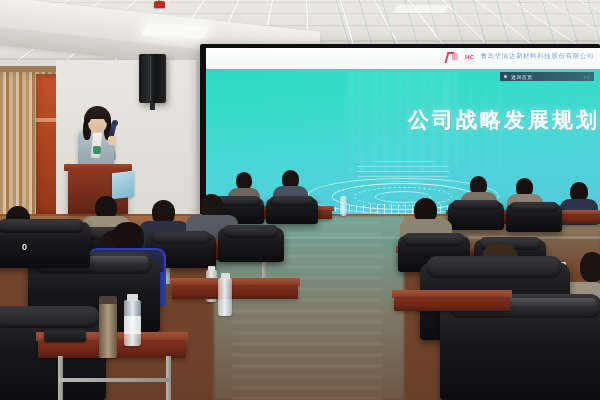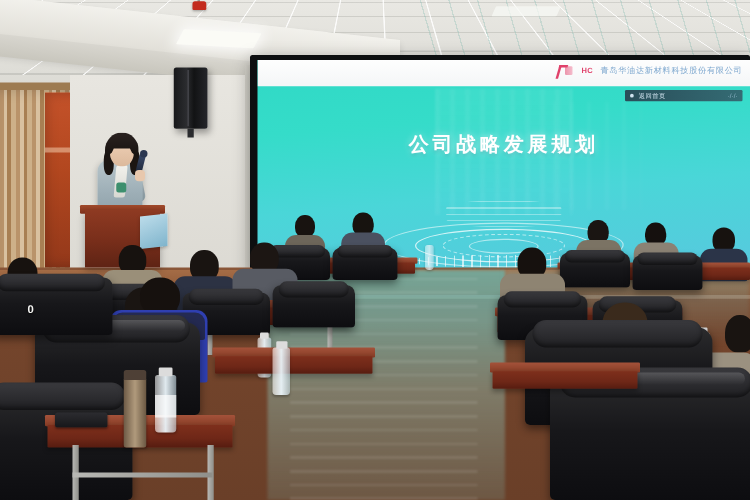--- a/index.html
+++ b/index.html
@@ -80,22 +80,22 @@
   .tb-txt{font-size:5px;color:#cfe3ef;letter-spacing:.4px;filter:blur(.4px);white-space:nowrap;}
   .tb-right{margin-left:auto;font-size:5px;color:#8fb6c9;filter:blur(.5px);}
   .slide-bg-machine{position:absolute;left:36%;top:14%;width:28%;height:60%;
     background:
       linear-gradient(180deg,rgba(255,255,255,.10),rgba(255,255,255,0)),
       repeating-linear-gradient(90deg,rgba(255,255,255,.09) 0 4px,transparent 4px 12px);
     opacity:.55;filter:blur(1px);}
   .slide-bg-machine2{position:absolute;left:60%;top:20%;width:18%;height:52%;
     background:repeating-linear-gradient(90deg,rgba(255,255,255,.07) 0 3px,transparent 3px 14px);
     opacity:.5;filter:blur(1.2px);}
-  .slide-title{position:absolute;left:0;right:0;top:58px;text-align:center;
-    font-size:16px;font-weight:bold;color:#ffffff;letter-spacing:3px;
+  .slide-title{position:absolute;left:0;right:0;top:58px;text-align:right;
+    font-size:21px;font-weight:bold;color:#ffffff;letter-spacing:3px;
     text-shadow:0 0 6px rgba(255,255,255,.55),0 1px 3px rgba(0,120,130,.35);
     filter:blur(.25px);}
   .hud{position:absolute;left:50%;top:112px;transform:translateX(-50%);
     width:210px;height:58px;pointer-events:none;}
   .hud-ell{position:absolute;left:50%;transform:translateX(-50%);
     border:1px solid rgba(255,255,255,.55);border-radius:50%;}
   .hud-e1{width:190px;height:34px;top:18px;}
   .hud-e2{width:140px;height:25px;top:23px;border-color:rgba(255,255,255,.75);}
   .hud-e3{width:96px;height:17px;top:27px;border-style:dashed;}
   .hud-e4{width:54px;height:10px;top:31px;}

